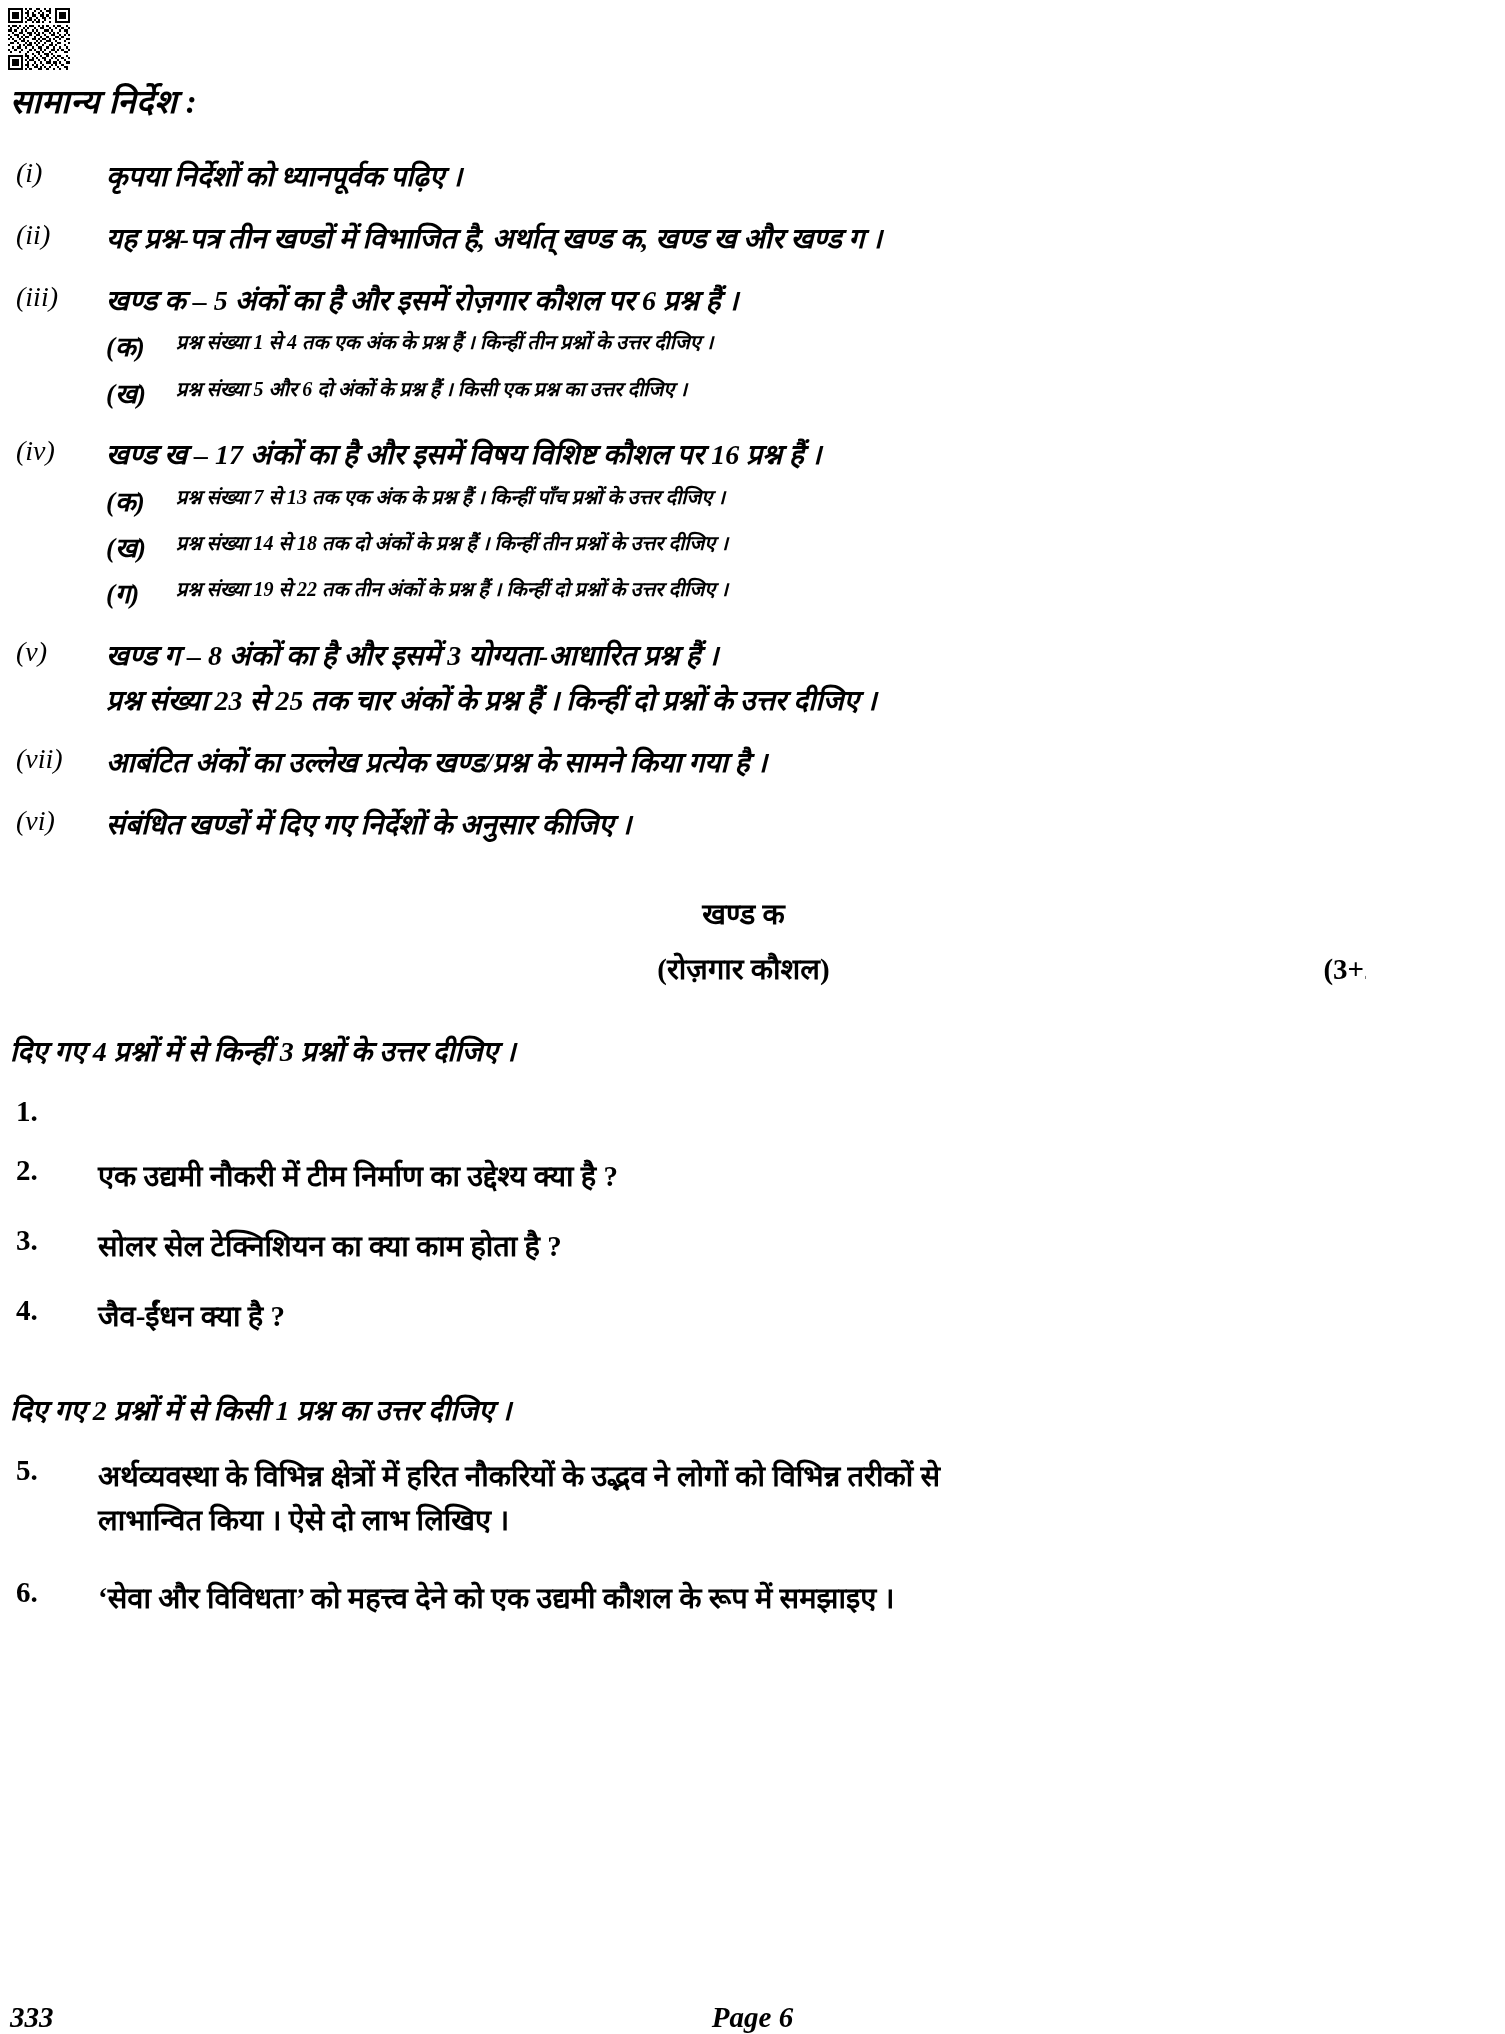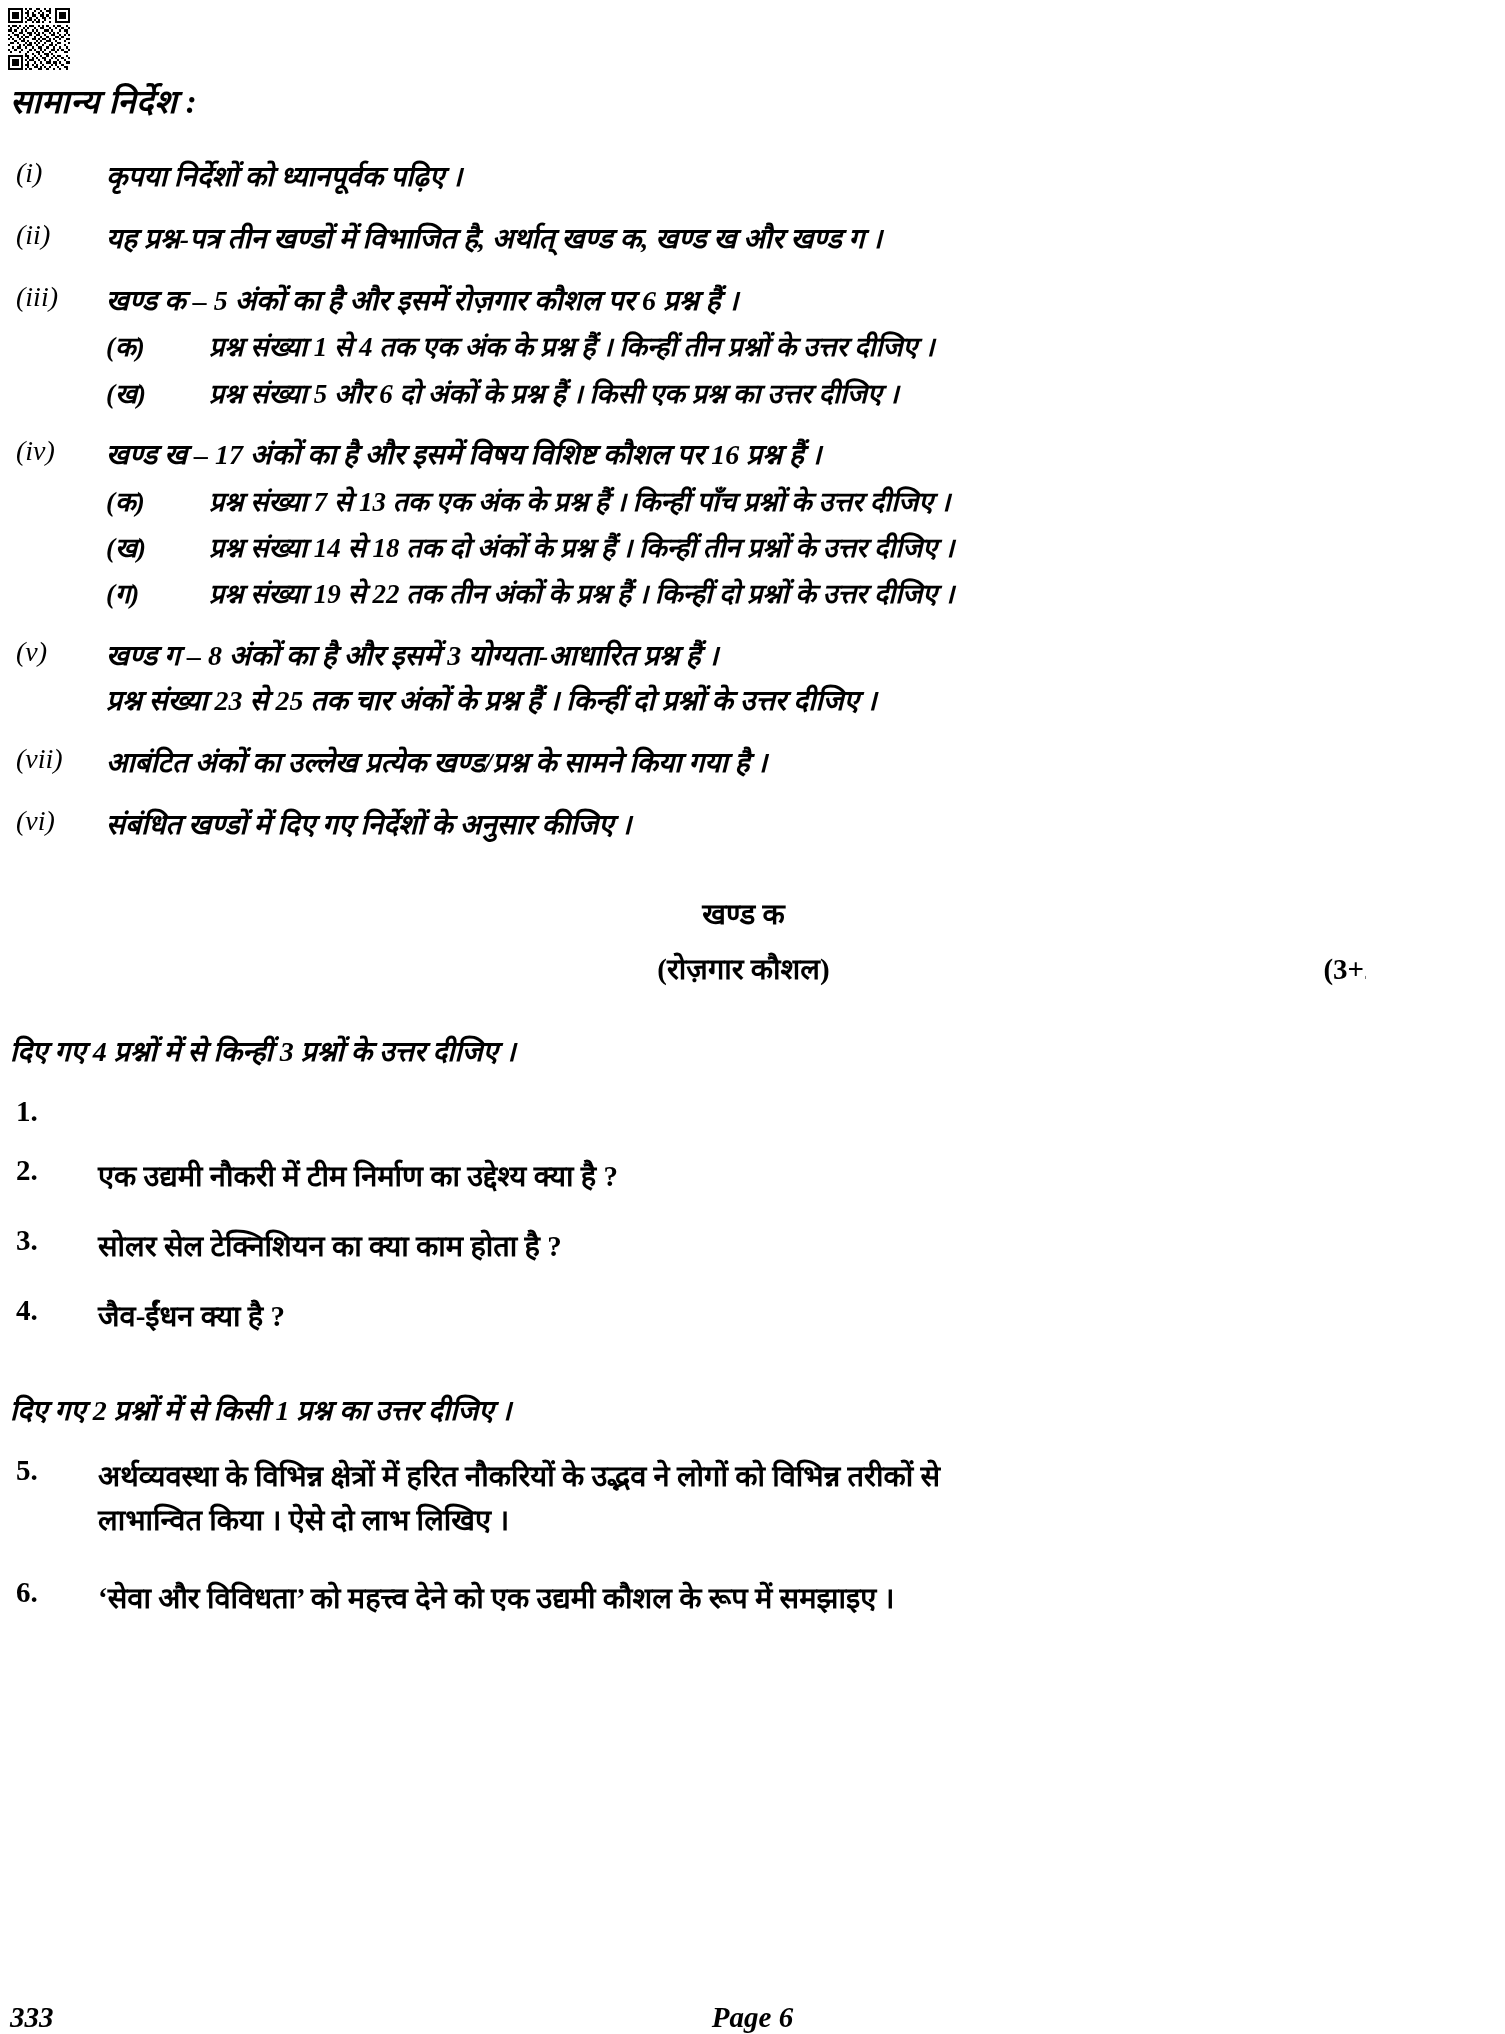--- a/index.html
+++ b/index.html
@@ -96,23 +96,22 @@
     margin-top: 8px;
   }
   .sub-mark {
     flex: 0 0 70px;
     font-size: 27px;
     font-style: italic;
     font-weight: 700;
   }
   .sub-text {
     flex: 1 1 auto;
-    font-size: 27px;
-    font-weight: 700;
-    margin-left: 33px;
+    font-size: 20px;
+    font-weight: 700;
   }
 
   
   .section-head {
     margin-top: 48px;
     text-align: center;
     font-size: 29px;
     font-style: normal;
     font-weight: 700;
   }

